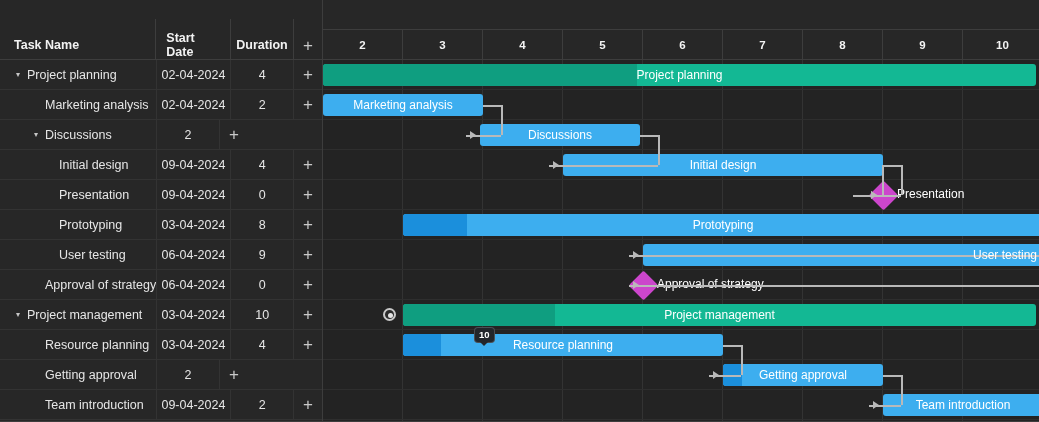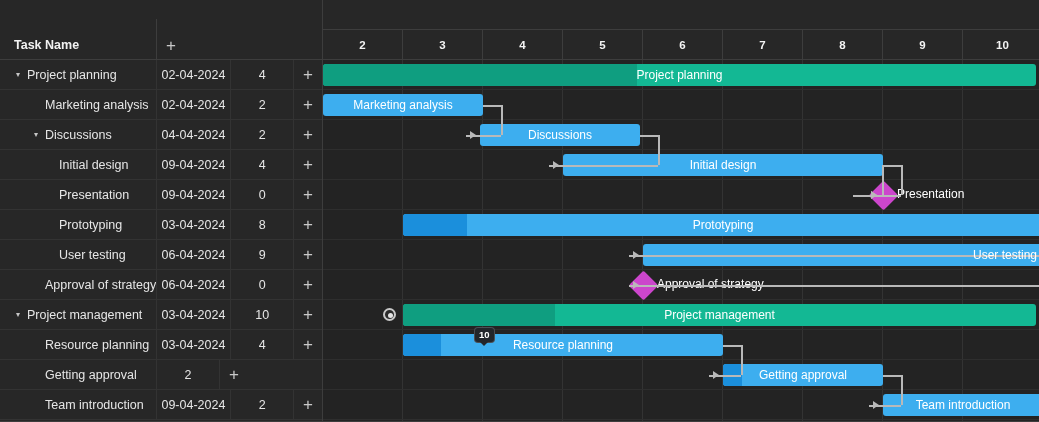--- a/index.html
+++ b/index.html
@@ -171,20 +171,22 @@
   }
 </style>
 </head>
 <body>
 
 <div id="app">
 
   <div id="grid-panel">
     <div class="gp-header">
       <div class="hcell c-name">Task Name</div>
+      <div class="hcell c-date">Start Date</div>
+      <div class="hcell c-dur">Duration</div>
       <div class="hcell c-add">
         <span class="plus">+</span>
       </div>
     </div>
     <div class="gp-body" id="grid-body">
         <div class="grow">
           <div class="cell c-name">
             <div class="tw ind0">
               <span class="caret">▾</span>
               <span>Project planning</span>
@@ -209,21 +211,20 @@
             <span class="plus">+</span>
           </div>
         </div>
         <div class="grow">
           <div class="cell c-name">
             <div class="tw ind1">
               <span class="caret">▾</span>
               <span>Discussions</span>
             </div>
           </div>
-          <div class="cell c-date">04-04-2024</div>
           <div class="cell c-dur">2</div>
           <div class="cell c-add">
             <span class="plus">+</span>
           </div>
         </div>
         <div class="grow">
           <div class="cell c-name">
             <div class="tw ind2">
               <span class="caret empty">▾</span>
               <span>Initial design</span>

